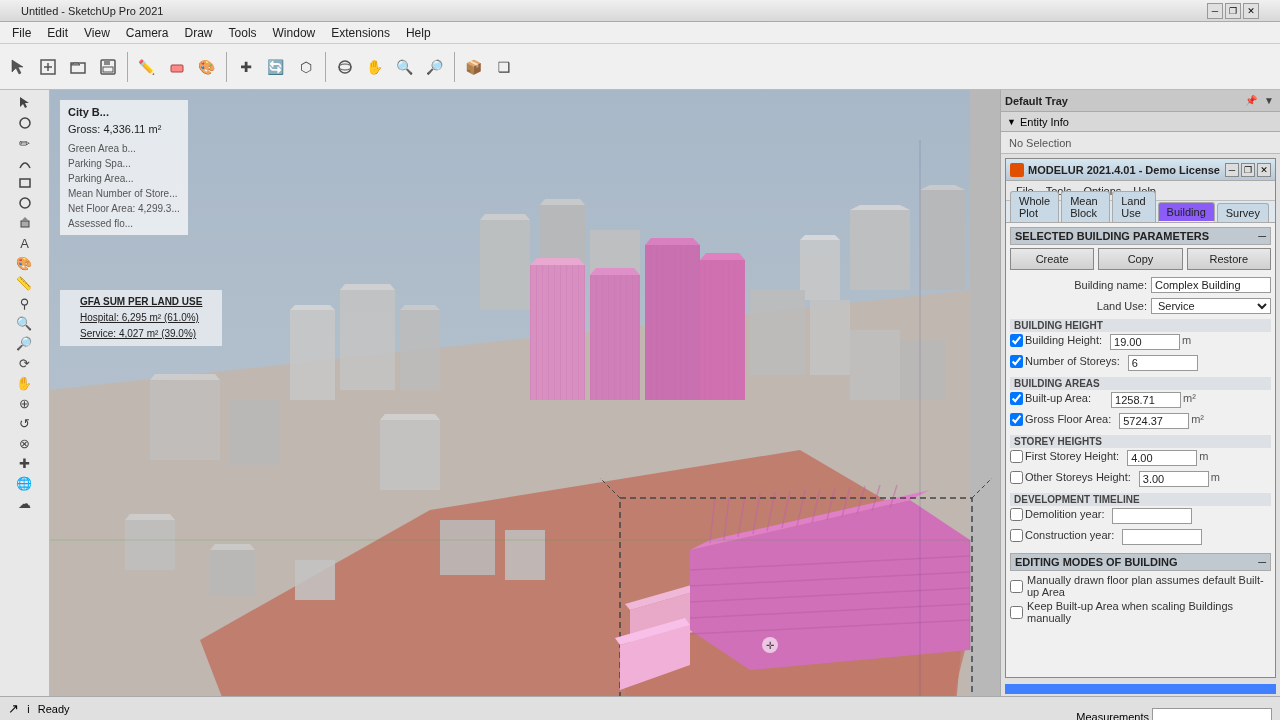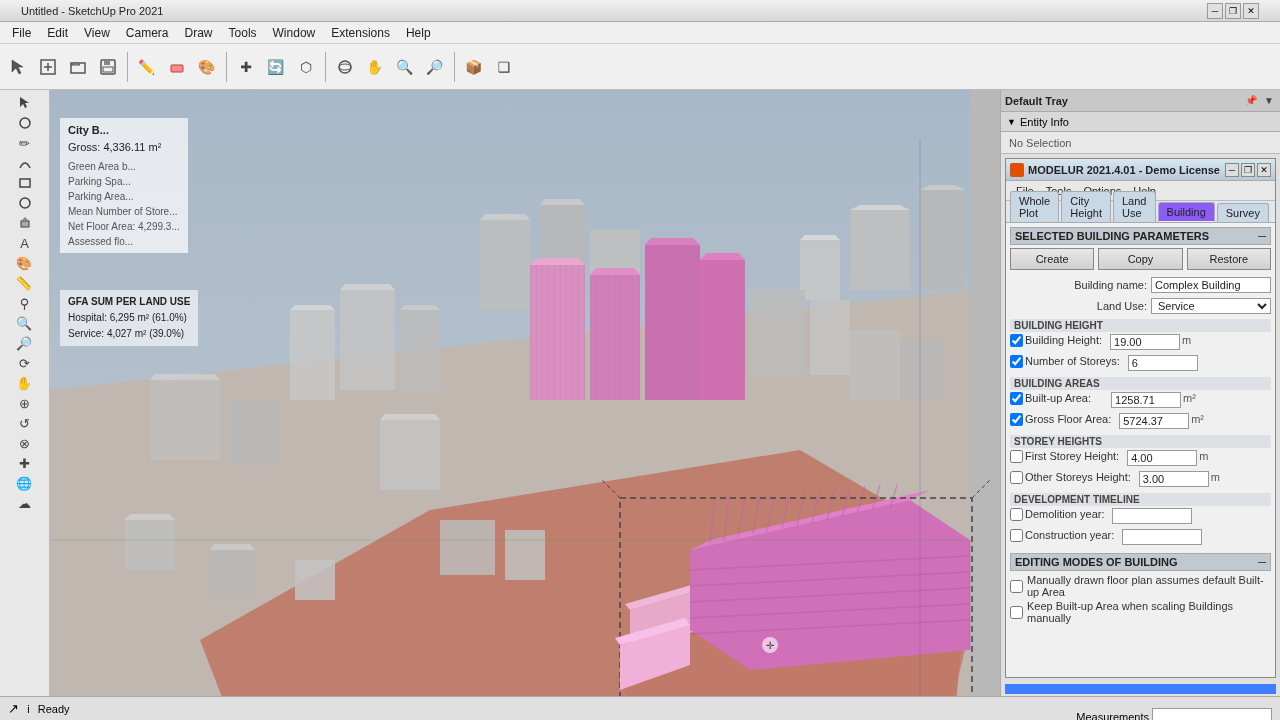--- a/index.html
+++ b/index.html
@@ -175,30 +175,30 @@
     #statusbar {
       width: 100%; height: 24px; background: #e0e0e0; border-top: 1px solid #aaa;
       display: flex; align-items: center; justify-content: space-between; padding: 0 8px;
       font-size: 11px;
     }
     .status-left { display: flex; align-items: center; gap: 8px; }
     .status-icon { font-size: 13px; }
 
     
     #viewport-info {
-      position: absolute; top: 28px; left: 10px;
+      position: absolute; top: 10px; left: 10px;
       background: rgba(255,255,255,0.7); padding: 4px 8px;
       font-size: 11px; color: #222; line-height: 1.5;
     }
 
     
     #gfa-info {
       position: absolute; top: 200px; left: 10px;
-      background: rgba(255,255,255,0.6); padding: 4px 8px;
-      font-size: 11px; color: #222; line-height: 1.6;
+      background: rgba(255,255,255,0.6); padding: 4px 20px;
+      font-size: 11px; color: #222; line-height: 1.6; text-decoration: underline;
     }
 
     
     #svg-scene { position: absolute; top: 0; left: 0; width: 100%; height: 100%; }
   </style>
 </head>
 <body>
 
 <div id="titlebar">
   <span class="title">Untitled - SketchUp Pro 2021</span>
@@ -541,21 +541,21 @@
 
       <div id="plugin-menubar">
         <span class="plugin-menu">File</span>
         <span class="plugin-menu">Tools</span>
         <span class="plugin-menu">Options</span>
         <span class="plugin-menu">Help</span>
       </div>
 
       <div id="plugin-tabs">
         <div class="plugin-tab">Whole Plot</div>
-        <div class="plugin-tab">City Height</div>
+        <div class="plugin-tab">Mean Block</div>
         <div class="plugin-tab">Land Use</div>
         <div class="plugin-tab active">Building</div>
         <div class="plugin-tab">Survey</div>
       </div>
 
       <div id="plugin-body">
 
         <div class="section-header">
           <span>SELECTED BUILDING PARAMETERS</span>
           <span>─</span>

